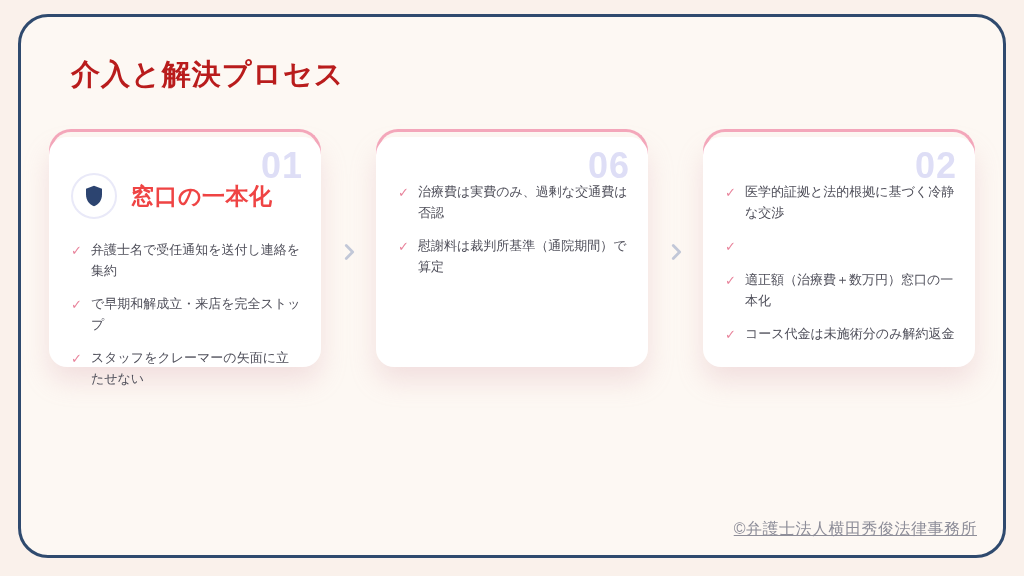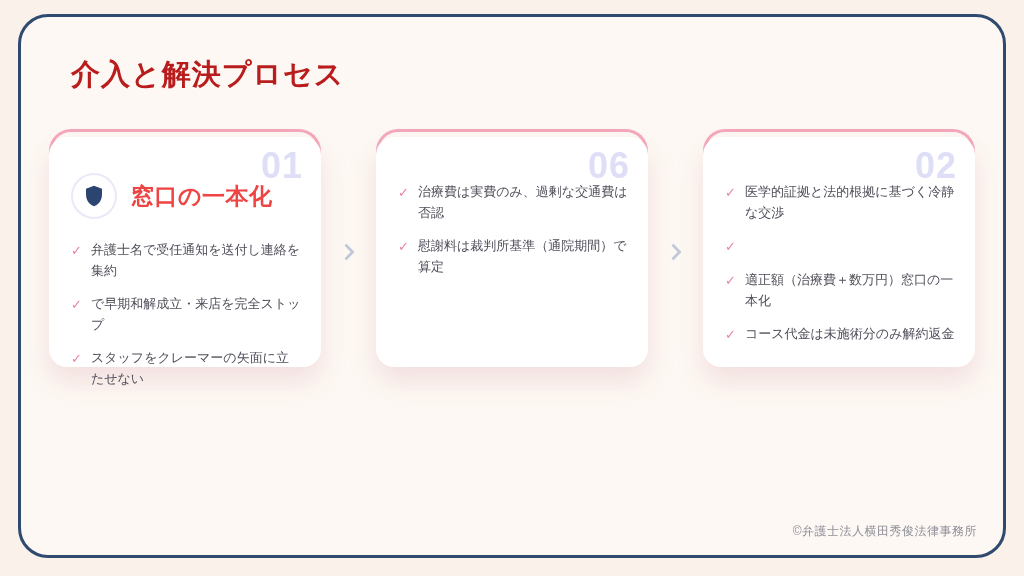--- a/index.html
+++ b/index.html
@@ -105,23 +105,24 @@
   }
   .arrow-cell {
     flex: 1 1 auto;
     display: flex;
     align-items: center;
     justify-content: center;
   }
   .copyright {
     position: absolute;
     right: 26px; bottom: 15px;
-    font-size: 12px;
+    font-size: 16px;
     color: #8E8E99;
     letter-spacing: 0.5px;
+    text-decoration: underline;
   }
 </style>
 </head>
 <body>
 
 <div class="panel">
 
   <h1 class="slide-title">介入と解決プロセス</h1>
 
   <div class="cards">

